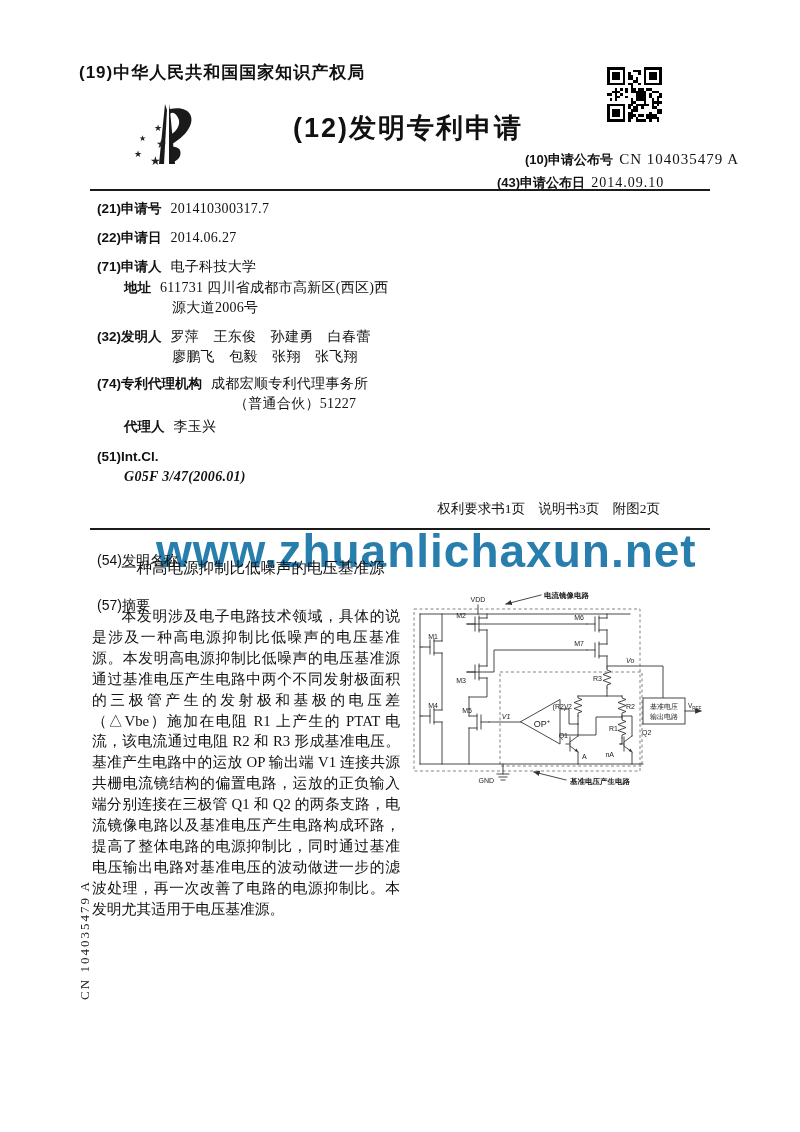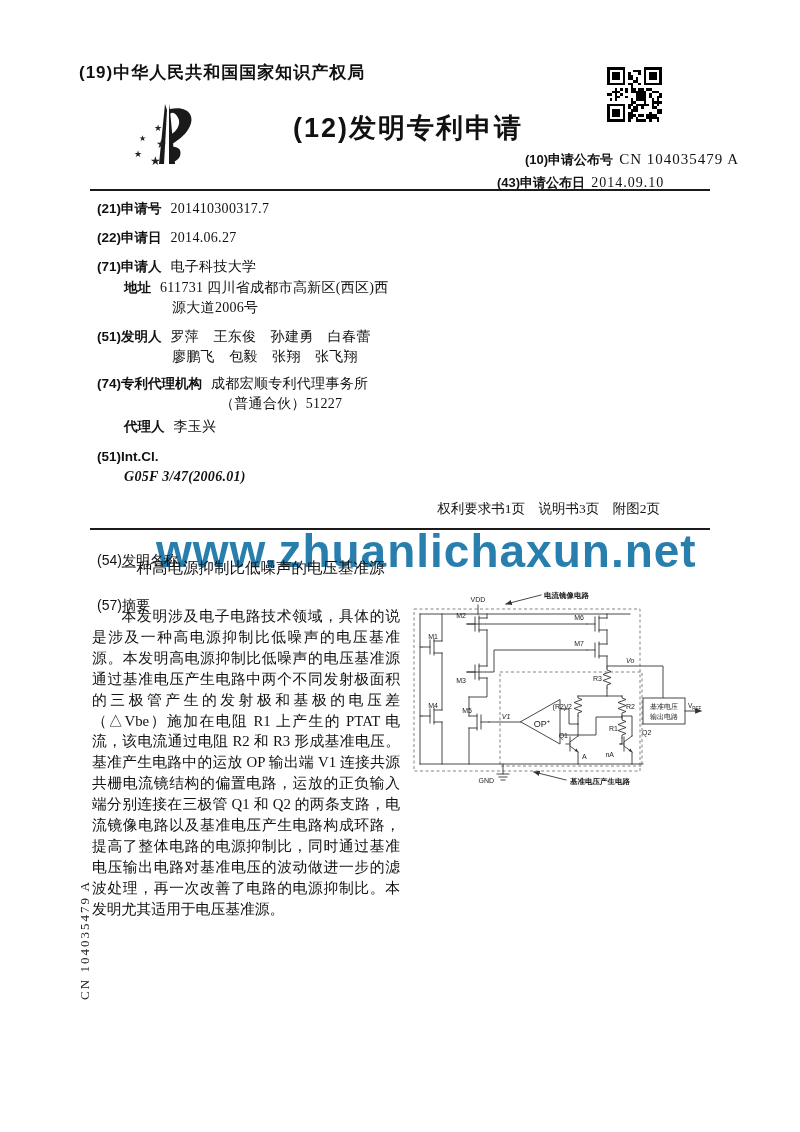--- a/index.html
+++ b/index.html
@@ -228,30 +228,30 @@
   <div class="layer bl" style="left:97px; top:257px">
     <span class="lbl">(71)申请人</span><span class="val">电子科技大学</span>
   </div>
   <div class="layer bl" style="left:124px; top:278px">
     <span class="lbl">地址</span><span class="val">611731 四川省成都市高新区(西区)西</span>
   </div>
   <div class="layer bl" style="left:172px; top:298px">
     <span class="val" style="margin-left:0">源大道2006号</span>
   </div>
   <div class="layer bl" style="left:97px; top:327px">
-    <span class="lbl">(51)发明人</span><span class="val">罗萍　王东俊　孙建勇　白春蕾</span>
+    <span class="lbl">(32)发明人</span><span class="val">罗萍　王东俊　孙建勇　白春蕾</span>
   </div>
   <div class="layer bl" style="left:172px; top:347px">
     <span class="val" style="margin-left:0">廖鹏飞　包毅　张翔　张飞翔</span>
   </div>
   <div class="layer bl" style="left:97px; top:374px">
     <span class="lbl">(74)专利代理机构</span><span class="val">成都宏顺专利代理事务所</span>
   </div>
   <div class="layer bl" style="left:220px; top:394px">
-    <span class="val" style="margin-left:0">（普通合伙）51227</span>
+    <span class="val" style="margin-left:14px">（普通合伙）51227</span>
   </div>
   <div class="layer bl" style="left:124px; top:417px">
     <span class="lbl">代理人</span><span class="val">李玉兴</span>
   </div>
   <div class="layer bl" style="left:97px; top:447px">
     <span class="lbl">(51)Int.Cl.</span>
   </div>
   <div class="layer bl" style="left:124px; top:467px">
     <span class="val" style="margin-left:0; font-style:italic; font-weight:bold">G05F 3/47(2006.01)</span>
   </div>

